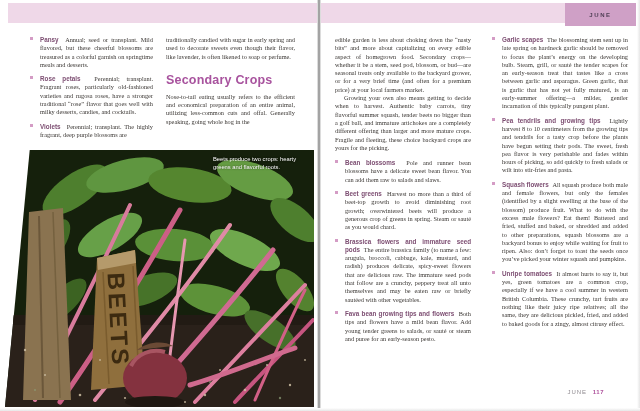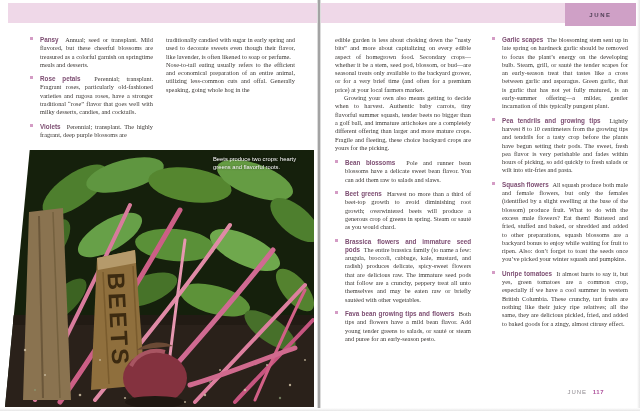--- a/index.html
+++ b/index.html
@@ -72,20 +72,21 @@
     <div class="item">
       <span class="bullet"></span><span class="item-name">Rose petals</span><span>Perennial; transplant. Fragrant roses, particularly old-fashioned varieties and rugosa roses, have a stronger traditional “rose” flavor that goes well with milky desserts, candies, and cocktails.</span>
     </div>
     <div class="item">
       <span class="bullet"></span><span class="item-name">Violets</span><span>Perennial; transplant. The highly fragrant, deep purple blossoms are</span>
     </div>
   </div>
 
   <div class="col" id="l-col2">
     <p class="para">traditionally candied with sugar in early spring and used to decorate sweets even though their flavor, like lavender, is often likened to soap or perfume.</p>
+    <div class="heading">Secondary Crops</div>
     <p class="para">Nose-to-tail eating usually refers to the efficient and economical preparation of an entire animal, utilizing less-common cuts and offal. Generally speaking, going whole hog in the</p>
   </div>
 
   <div class="photo">
     <svg viewBox="0 0 309 257" preserveAspectRatio="none">
       <rect width="309" height="257" fill="#15200c"></rect>
 
       <rect y="165" width="309" height="92" fill="#2a211a"></rect>
       <rect y="165" width="309" height="10" fill="#221b14"></rect>
 

